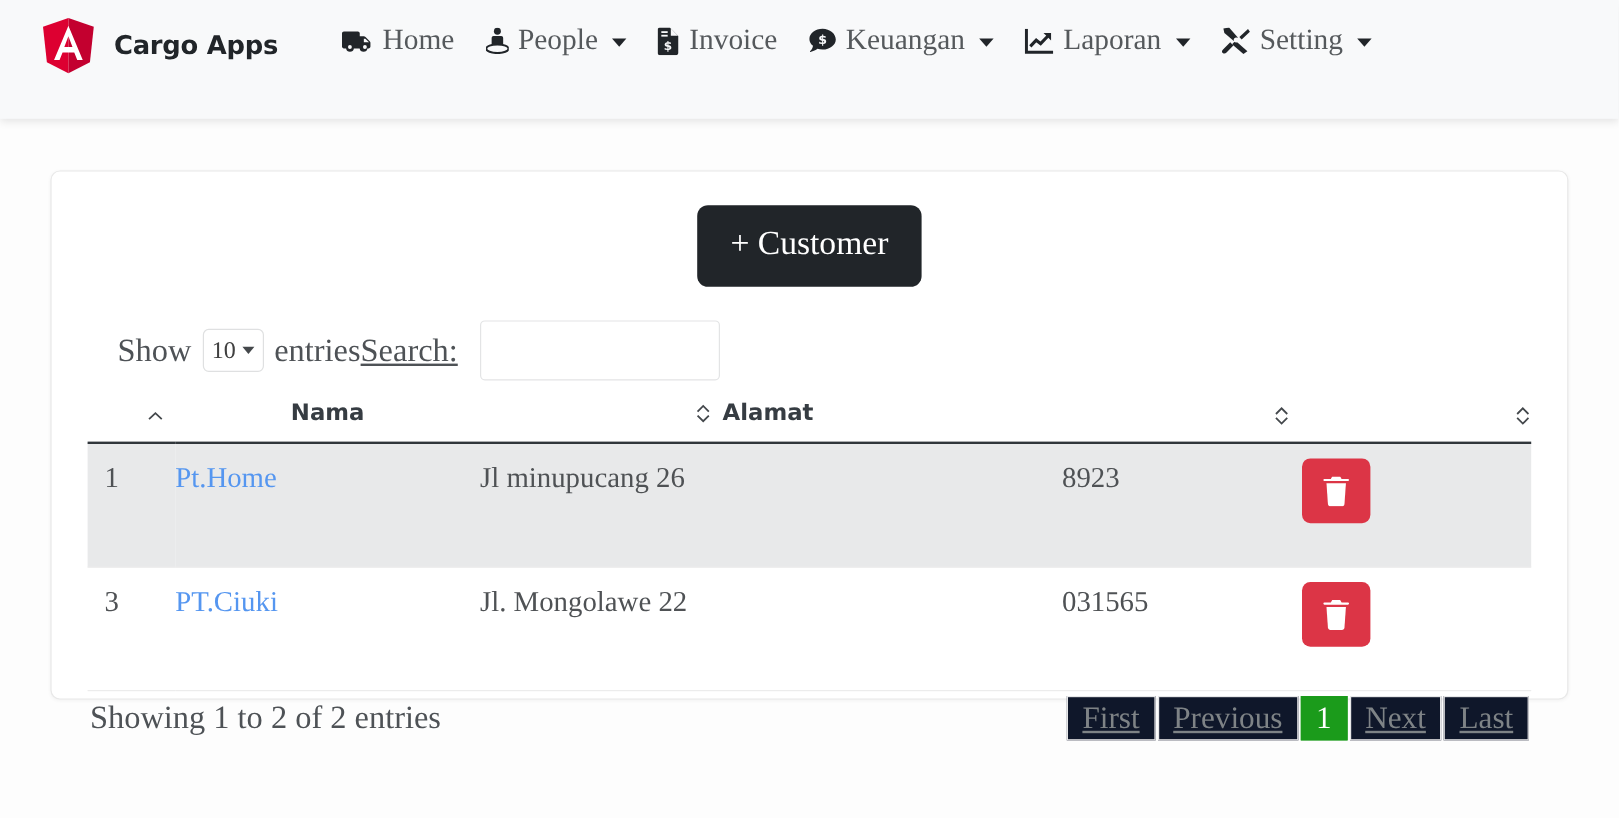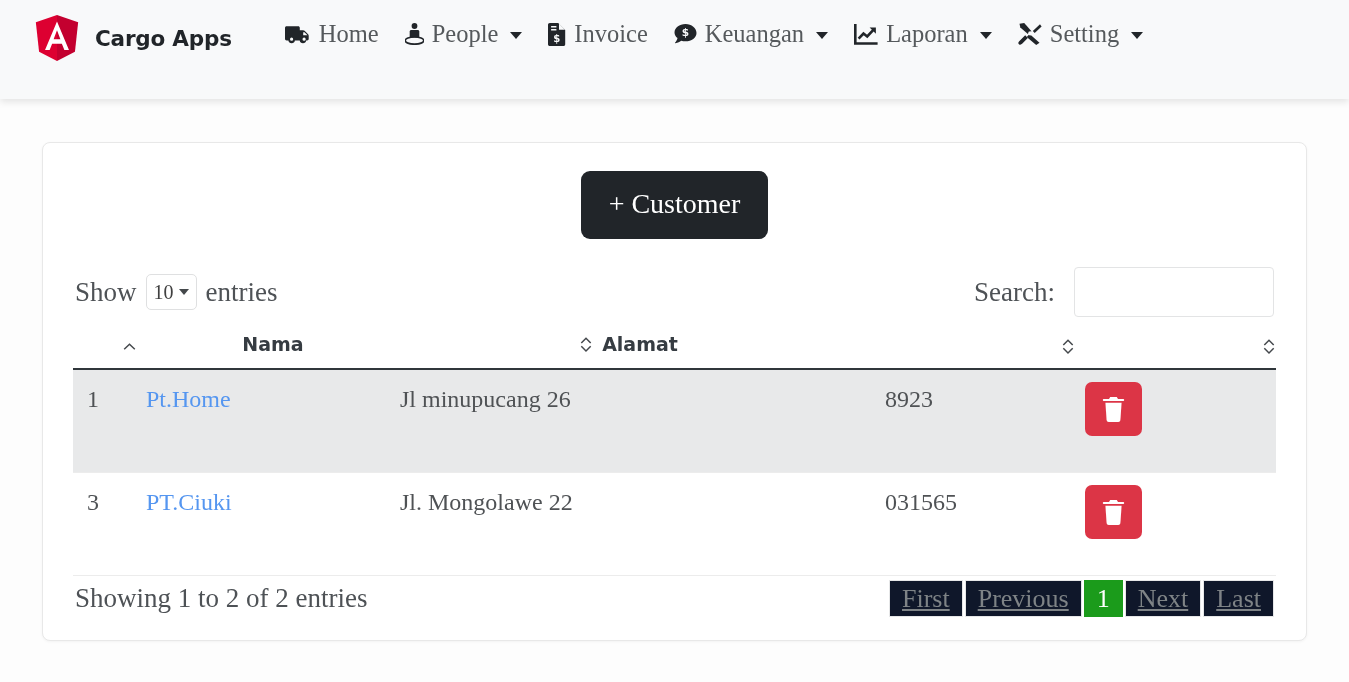--- a/index.html
+++ b/index.html
@@ -67,43 +67,43 @@
   }
 
   
   .page-wrap { padding: 43px 42px 0 42px; }
   .card {
     background: #ffffff;
     border: 1px solid #e8e8e8;
     border-radius: 8px;
     box-shadow: 0 1px 3px rgba(0,0,0,0.045);
     padding: 28px 30px 26px 30px;
-    height: 499px;
+    height: 441px;
   }
 
   .btn-add-wrap { display: flex; justify-content: center; }
   .btn-add {
     background: #212529;
     color: #ffffff;
     border: none;
     border-radius: 9px;
     font-family: "Liberation Serif", serif;
     font-size: 28px;
     line-height: 1;
     padding: 19px 28px 21px 28px;
     cursor: pointer;
   }
 
   
   .controls {
     display: flex;
     align-items: center;
-    justify-content: space-between;
     margin-top: 28px;
     padding: 0 2px;
+    margin-left: 23px;
   }
   .length-ctl {
     display: flex;
     align-items: center;
     gap: 9px;
     font-size: 27px;
     color: #4e5256;
     font-variant-numeric: oldstyle-nums;
   }
   .length-select {
@@ -131,20 +131,21 @@
     border-right: 5px solid transparent;
     border-top: 6px solid #44484b;
   }
 
   .search-ctl {
     display: flex;
     align-items: center;
     gap: 19px;
     font-size: 27px;
     color: #4e5256;
+    text-decoration: underline;
   }
   .search-input {
     width: 200px;
     height: 50px;
     border: 1px solid #e3e4e5;
     border-radius: 4px;
     background: #fff;
     font-family: "Liberation Serif", serif;
     font-size: 20px;
     padding: 0 10px;

